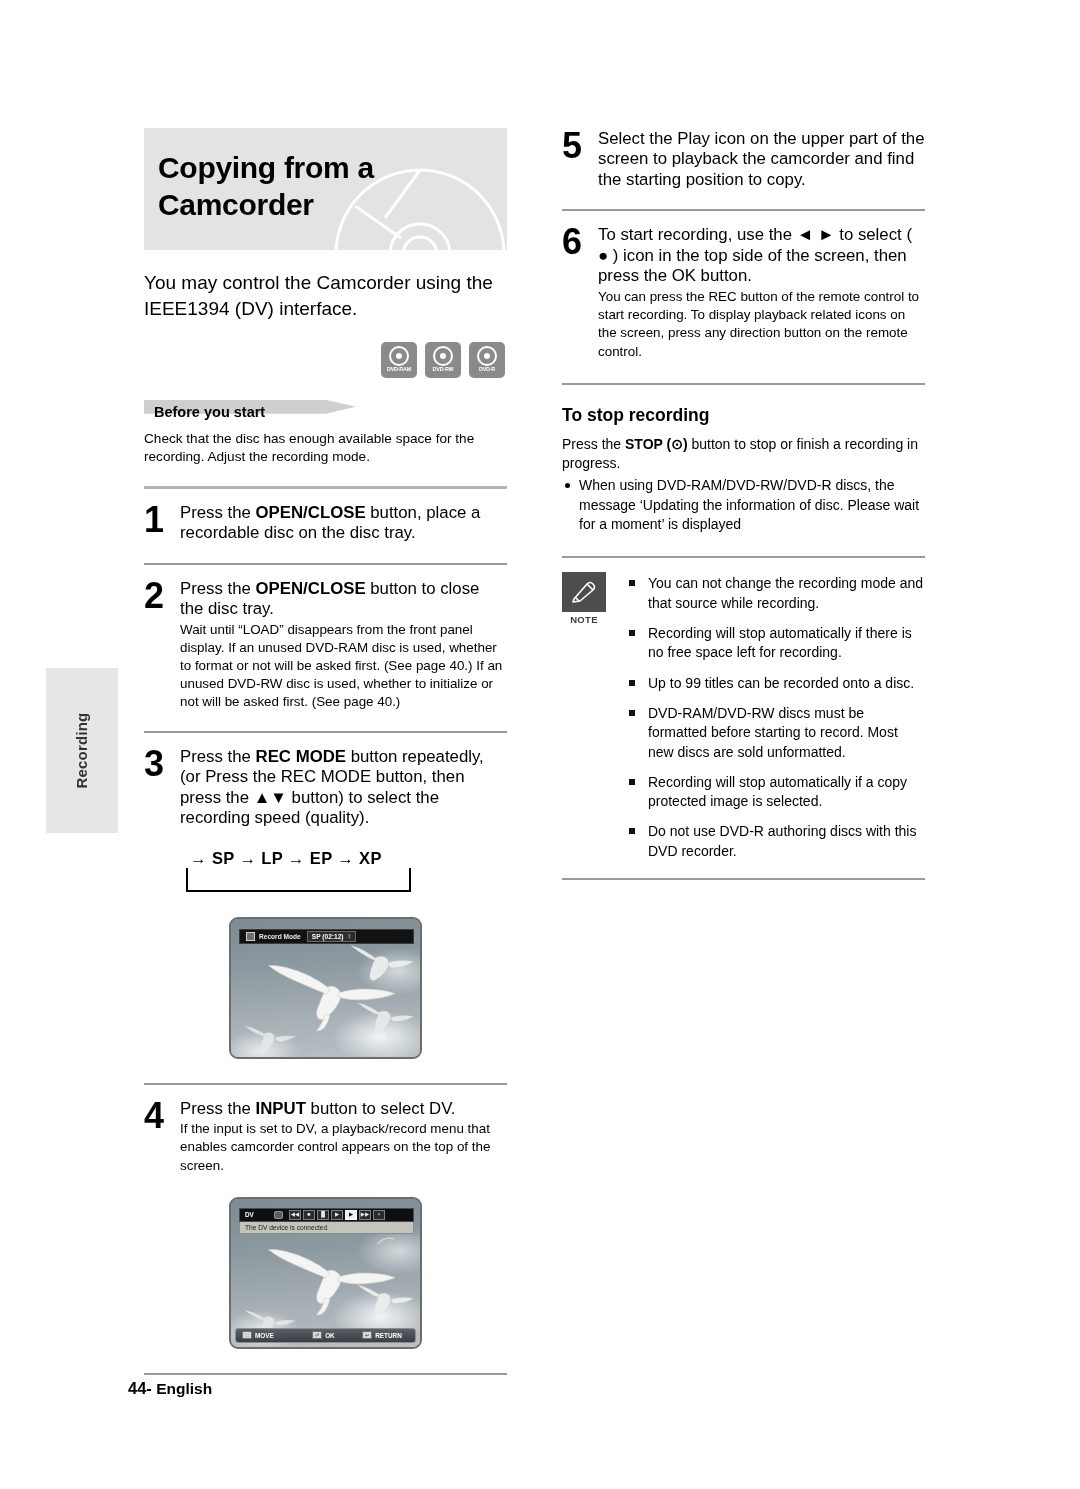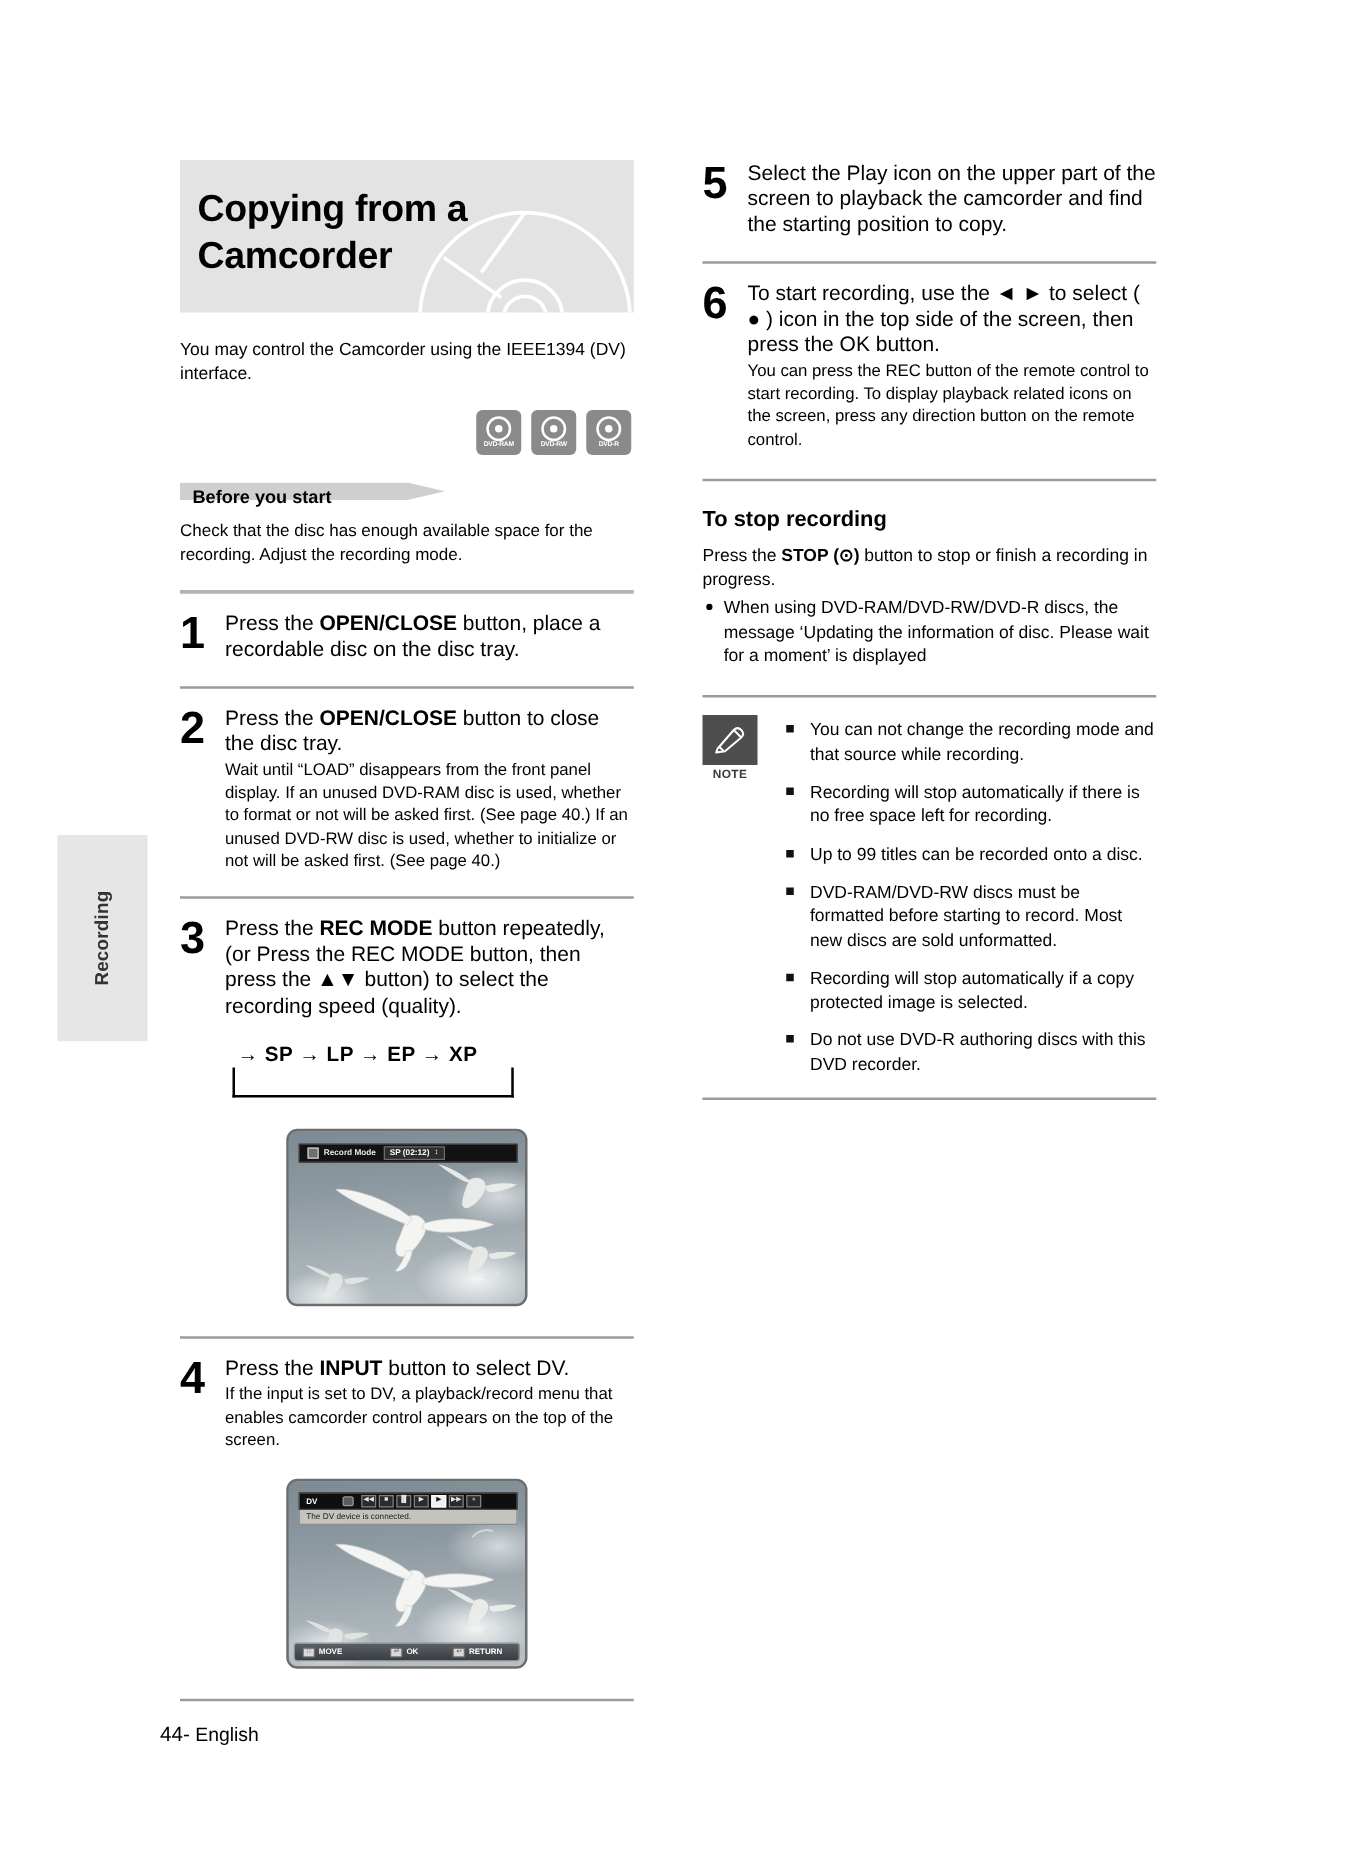--- a/index.html
+++ b/index.html
@@ -48,21 +48,21 @@
     letter-spacing:-.3px;
   }
   .disc-art{
     position:absolute; right:-8px; top:6px;
     width:190px; height:150px; z-index:1; pointer-events:none;
   }
 
   
   .intro{
     margin-top:20px;
-    font-size:14px; line-height:1.36;
+    font-size:19px; line-height:1.36;
   }
 
   
   .badges{
     display:flex; gap:8px; justify-content:flex-end;
     margin-top:20px; padding-right:2px;
   }
   .badge{
     width:36px; height:36px; border-radius:5px;
     background:#8a8a8a; color:#fff;
@@ -255,22 +255,22 @@
   .note-list li:before{
     content:""; position:absolute; left:3px; top:6px;
     width:6px; height:6px; background:#111;
   }
 
   
   .footer{
     position:absolute; left:128px; top:1379px;
     font-size:15.5px;
   }
-  .footer b{ font-weight:normal; font-size:16.5px; }
-  .footer .eng{ font-weight:normal; }
+  .footer b{ font-weight:bold; font-size:16.5px; }
+  .footer .eng{ font-weight:bold; }
 </style>
 </head>
 <body>
 
 <div class="side-tab">
   <span>Recording</span>
 </div>
 
 <div class="page">
 

